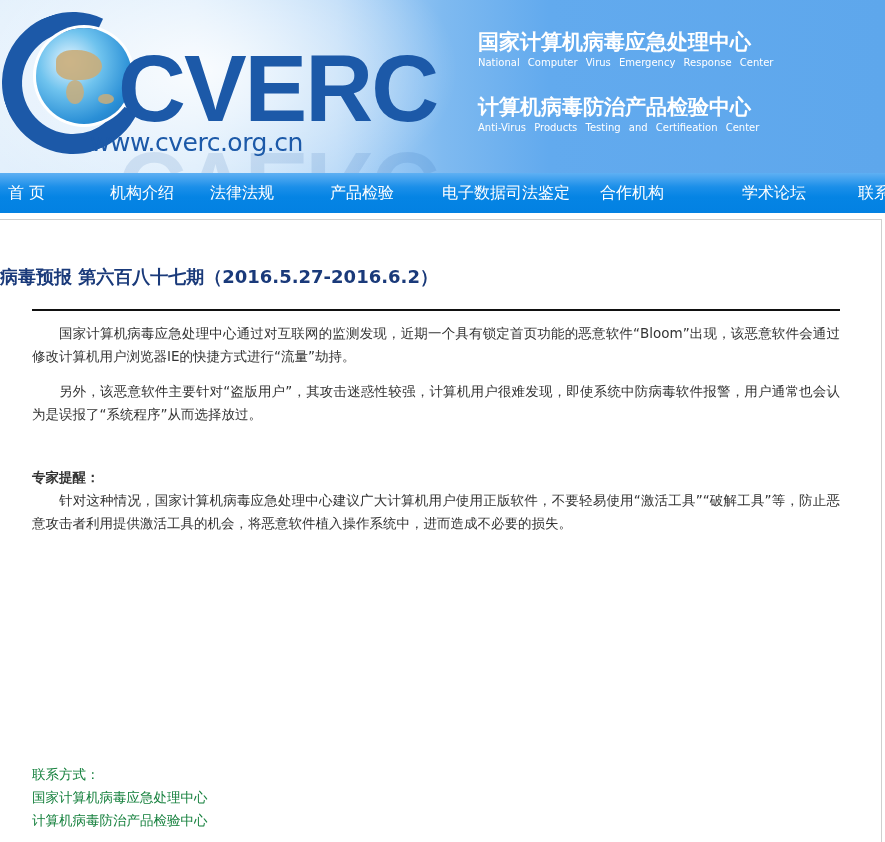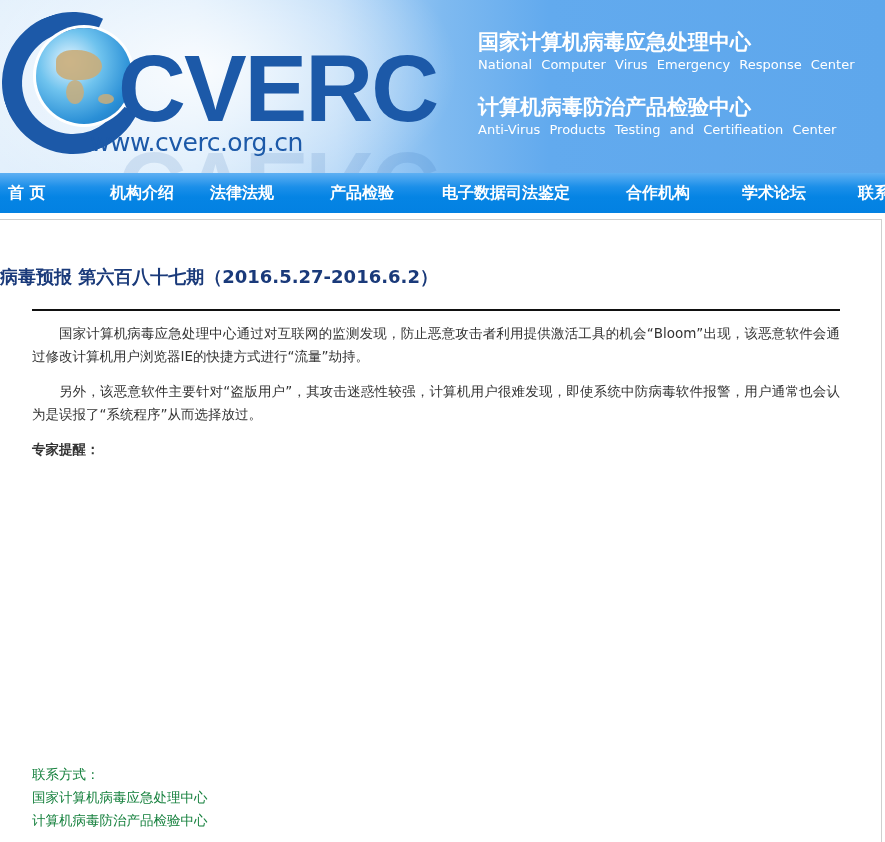--- a/index.html
+++ b/index.html
@@ -47,54 +47,54 @@
     position: absolute; left: 118px; top: 138px;
     font-family: "Liberation Sans", sans-serif; font-weight: bold; font-size: 94px; letter-spacing: -2px;
     color: #1c59a8; opacity: 0.12; transform: scaleY(-1); line-height: 1;
   }
   .logo-url {
     position: absolute; left: 90px; top: 128px;
     font-family: "DejaVu Sans", sans-serif; font-size: 25px; color: #1c59a8; letter-spacing: -0.5px;
   }
   .org-block { position: absolute; left: 478px; color: #ffffff; }
   .org-cn { font-size: 21px; font-weight: bold; letter-spacing: 0px; white-space: nowrap; }
-  .org-en { font-size: 13px; white-space: nowrap; word-spacing: 5px; margin-top: 1px; }
+  .org-en { font-size: 10px; white-space: nowrap; word-spacing: 5px; margin-top: 1px; }
   .org1 { top: 28px; }
   .org2 { top: 93px; }
 
   
   .nav {
     position: absolute; left: 0; top: 173px; width: 885px; height: 40px;
     background: linear-gradient(180deg, #5fb0f3 0%, #1b8fe9 35%, #0584e4 60%, #0381e2 100%);
     white-space: nowrap; overflow: hidden;
   }
   .nav-item {
     position: absolute; top: 0; height: 25px; line-height: 40px;
-    color: #ffffff; font-weight: bold; font-size: 16px; cursor: pointer;
+    color: #ffffff; font-weight: normal; font-size: 16px; cursor: pointer;
   }
 
   
   .content-box {
     position: absolute; left: -2px; top: 219px; width: 884px; height: 640px;
     border: 1px solid #cfcfcf; background: #ffffff;
   }
   .article-title {
     position: absolute; left: 0; top: 265px; width: 885px; text-align: left;
     font-size: 18px; font-weight: bold; color: #1a3a7a;
   }
   .title-rule {
     position: absolute; left: 32px; top: 309px; width: 808px; height: 2px; background: #111;
   }
   .article {
     position: absolute; left: 32px; top: 322px; width: 808px;
     font-size: 13.5px; line-height: 23px; color: #333;
   }
   .article p { text-indent: 2em; margin-bottom: 12px; text-align: justify; }
   .article p.noindent { text-indent: 0; margin-bottom: 0; }
-  .expert-label { font-weight: bold; margin-top: 12px; }
+  .expert-label { font-weight: bold; margin-top: 40px; }
   .contact {
     position: absolute; left: 32px; top: 763px; font-size: 13.5px; line-height: 23px; color: #15803d;
   }
 </style>
 </head>
 <body>
 
 <div class="banner">
   <div class="glow"></div>
   <div class="logo-ring"></div>
@@ -116,33 +116,34 @@
     <div class="org-en">Anti-Virus Products Testing and Certifieation Center</div>
   </div>
 </div>
 
 <div class="nav">
   <div class="nav-item" style="left:8px;">首 页</div>
   <div class="nav-item" style="left:94px;margin-left:16px;">机构介绍</div>
   <div class="nav-item" style="left:210px;">法律法规</div>
   <div class="nav-item" style="left:330px;">产品检验</div>
   <div class="nav-item" style="left:442px;">电子数据司法鉴定</div>
-  <div class="nav-item" style="left:626px;">合作机构</div>
+  <div class="nav-item" style="left:600px;">合作机构</div>
   <div class="nav-item" style="left:742px;">学术论坛</div>
   <div class="nav-item" style="left:858px;">联系</div>
 </div>
 
 <div class="content-box"></div>
 
 <h1 class="article-title">病毒预报  第六百八十七期（2016.5.27-2016.6.2）</h1>
 <div class="title-rule"></div>
 
 <div class="article">
-  <p>国家计算机病毒应急处理中心通过对互联网的监测发现，防止恶意攻击者利用提供激活工具的机会“Bloom”出现，该恶意软件会通过修改计算机用户浏览器IE的快捷方式进行“流量”劫持。</p>
+  <p>国家计算机病毒应急处理中心通过对互联网的监测发现，近期一个具有锁定首页功能的恶意软件“Bloom”出现，该恶意软件会通过修改计算机用户浏览器IE的快捷方式进行“流量”劫持。</p>
   <p>另外，该恶意软件主要针对“盗版用户”，其攻击迷惑性较强，计算机用户很难发现，即使系统中防病毒软件报警，用户通常也会认为是误报了“系统程序”从而选择放过。</p>
   <p class="noindent expert-label">专家提醒：</p>
+  <p>针对这种情况，国家计算机病毒应急处理中心建议广大计算机用户使用正版软件，不要轻易使用“激活工具”“破解工具”等，防止恶意攻击者利用提供激活工具的机会，将恶意软件植入操作系统中，进而造成不必要的损失。</p>
 </div>
 
 <div class="contact">
   <div>联系方式：</div>
   <div>国家计算机病毒应急处理中心</div>
   <div>计算机病毒防治产品检验中心</div>
 </div>
 
 </body></html>

